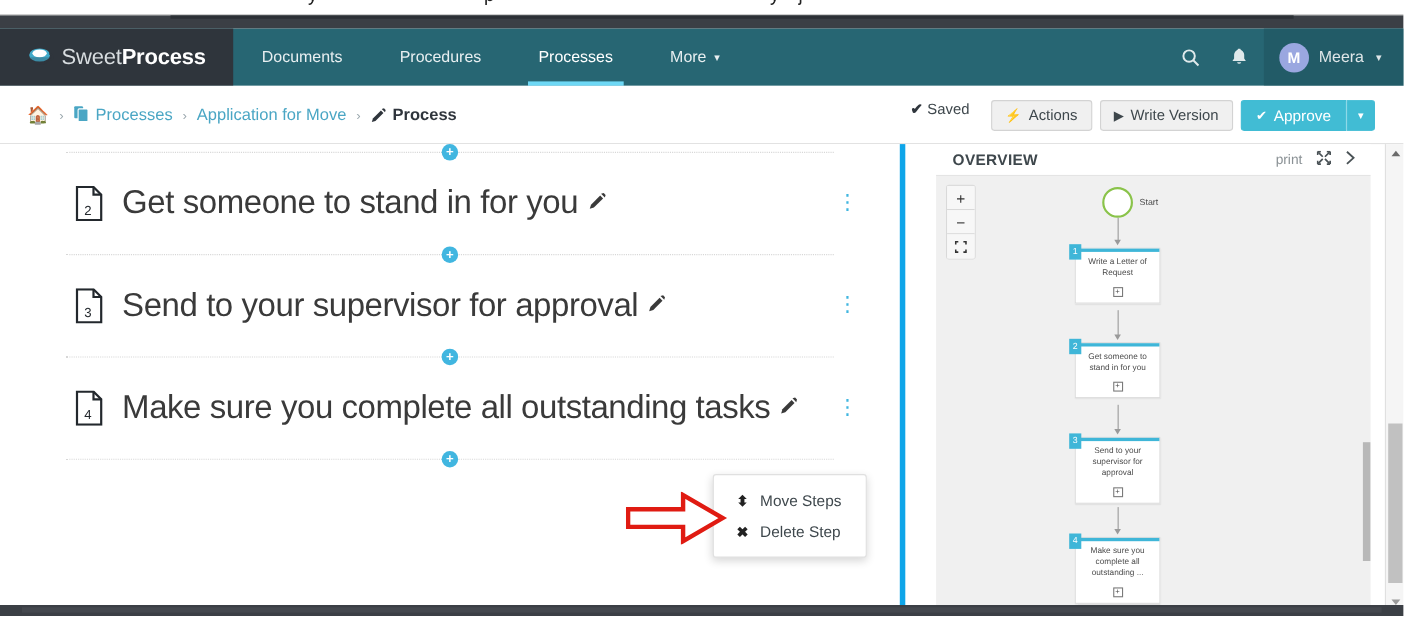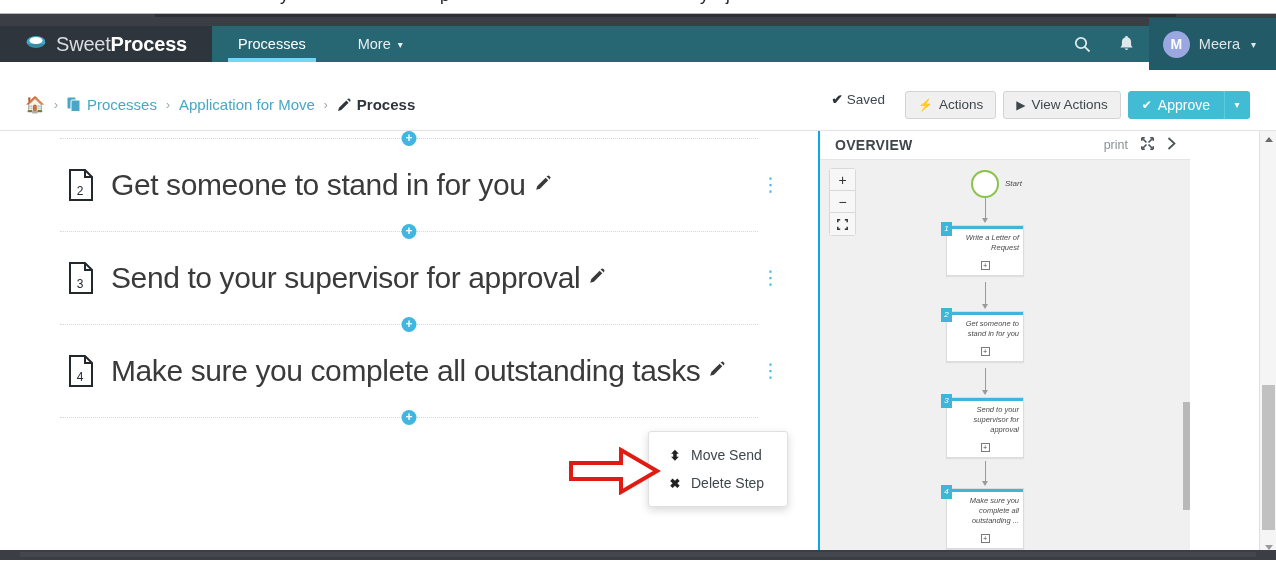--- a/index.html
+++ b/index.html
@@ -16,21 +16,21 @@
   .top-cut { position:absolute; left:0; top:0; width:1276px; height:13px; background:#fff; overflow:hidden; }
   .top-cut .frag { position:absolute; font-size:17px; color:#222; font-family:"Liberation Sans",sans-serif; top:-14px; }
 
   .top-rule { position:absolute; left:0; top:13px; width:1276px; height:1px; background:#b9b9b9; }
 
   
   .frame-bar { position:absolute; left:0; top:14px; width:1276px; height:12px; background:#3b3f45; }
   .frame-bar-inner { position:absolute; left:155px; top:0; right:100px; height:3px; background:#2c3035; }
 
   
-  .navbar { position:absolute; left:0; top:26px; width:1276px; height:36px; background:#276673; display:flex; align-items:stretch; }
+  .navbar { position:absolute; left:0; top:26px; width:1276px; height:52px; background:#276673; display:flex; align-items:stretch; }
   .brand { width:212px; background:#2f353c; display:flex; align-items:center; padding-left:25px; }
   .brand-logo { width:24px; height:19px; position:relative; margin-right:7px; }
   .brand-text { font-size:20px; color:#ffffff; letter-spacing:-0.2px; white-space:nowrap; }
   .brand-text .light { color:#d8dde0; font-weight:400; }
   .brand-text .bold { color:#ffffff; font-weight:700; }
 
   .nav-links { display:flex; align-items:stretch; }
   .nav-item { position:relative; display:flex; align-items:center; padding:0 26px; color:#e8eff1; font-size:14.5px; cursor:pointer; white-space:nowrap; }
   .nav-item.active { color:#ffffff; }
   .nav-item.active::after { content:""; position:absolute; left:16px; right:16px; bottom:0; height:4px; background:#6ed8f5; }
@@ -77,37 +77,37 @@
 
   
   .dropdown { position:absolute; left:648px; top:431px; width:140px; background:#ffffff; border:1px solid #e0e0e0; border-radius:3px; box-shadow:0 3px 8px rgba(0,0,0,0.16); padding:9px 0; z-index:40; }
   .dd-item { display:flex; align-items:center; padding:6px 12px 6px 18px; font-size:14px; color:#3e474c; cursor:pointer; white-space:nowrap; }
   .dd-item .dd-ic { width:16px; margin-right:8px; font-size:13px; color:#222; text-align:center; font-weight:700; }
 
   
   .red-arrow { position:absolute; left:569px; top:447px; width:92px; height:48px; z-index:45; }
 
   
-  .overview { position:absolute; left:818px; top:131px; width:372px; height:425px; background:#ffffff; border-left:2px solid #0ea5e9; }
+  .overview { position:absolute; left:818px; top:131px; width:428px; height:425px; background:#ffffff; border-left:5px solid #0ea5e9;padding-left:28px; }
   .ov-head { height:29px; display:flex; align-items:center; padding:0 14px 0 15px; border-bottom:1px solid #e4e4e4; }
   .ov-title { font-size:14px; color:#3e474c; font-weight:700; letter-spacing:0.3px; }
   .ov-actions { margin-left:auto; display:flex; align-items:center; gap:13px; }
   .ov-print { font-size:12.5px; color:#8a9195; cursor:pointer; }
   .ov-ic { font-size:12.5px; color:#4a5256; cursor:pointer; }
 
   .ov-canvas { position:relative; height:395px; background:#f0f0f0; overflow:hidden; }
   .zoom-ctrls { position:absolute; left:9px; top:8px; width:27px; border:1px solid #d9d9d9; border-radius:3px; background:#f7f7f7; z-index:5; }
   .zoom-btn { height:22px; display:flex; align-items:center; justify-content:center; font-size:14px; color:#333; border-bottom:1px solid #d9d9d9; cursor:pointer; background:#f7f7f7; }
   .zoom-btn:last-child { border-bottom:none; font-size:11px; }
 
-  .flow { position:absolute; left:0; top:0; width:372px; height:395px;font-style:italic; }
+  .flow { position:absolute; left:0; top:0; width:372px; height:395px; }
   .node { position:absolute; width:78px; background:#fff; border:1px solid #dcdcdc; box-shadow:0 1px 1px rgba(0,0,0,0.07); }
   .node-bar { height:3px; background:#3fb6d8; }
   .node-badge { position:absolute; left:-6px; top:-4px; width:11px; height:14px; background:#3fb6d8; color:#fff; font-size:8px; line-height:14px; text-align:center; }
-  .node-label { font-size:7.5px; color:#4b4b4b; text-align:right; line-height:1.35; padding:4px 4px 1px; }
+  .node-label { font-size:7.5px; color:#4b4b4b; text-align:center; line-height:1.35; padding:4px 4px 1px; }
   .node-exp { text-align:center; padding-bottom:3px; }
   .node-exp span { display:inline-block; width:9px; height:9px; border:1px solid #7a7a7a; font-size:7px; line-height:7px; color:#444; }
   .circ { position:absolute; width:28px; height:28px; border-radius:50%; background:#fff; }
   .circ.start { border:2px solid #8ac34a; }
   .start-label { position:absolute; font-size:8px; color:#4b4b4b; }
   .conn { position:absolute; width:1px; background:#9a9a9a; }
   .arrowhd { position:absolute; width:0; height:0; border-left:3.5px solid transparent; border-right:3.5px solid transparent; border-top:5px solid #9a9a9a; }
 
   
   .ov-scroll { position:absolute; right:0; top:0; width:7px; height:395px; background:transparent; }
@@ -148,20 +148,26 @@
         <ellipse cx="11" cy="7" rx="9.5" ry="6" fill="#3fa9c9"></ellipse>
         <ellipse cx="11" cy="5.5" rx="6.5" ry="3.6" fill="#ffffff"></ellipse>
         <path d="M20 6 q4 1 2.5 4 q-1 2 -3.5 1.6" fill="none" stroke="#2f353c" stroke-width="1.6"></path>
         <path d="M2 9 q3 7 9.5 7 q6.5 0 9.5 -7" fill="#2f353c" opacity="0.25"></path>
       </svg>
     </span>
     <span class="brand-text"><span class="light">Sweet</span><span class="bold">Process</span></span>
   </div>
 
   <div class="nav-links">
+    <div class="nav-item">
+        <span>Documents</span>
+      </div>
+    <div class="nav-item">
+        <span>Procedures</span>
+      </div>
     <div class="nav-item active">
         <span>Processes</span>
       </div>
     <div class="nav-item">
       <span>More</span>
       <span style="margin-left:7px;font-size:10px;">▾</span>
     </div>
   </div>
 
   <div class="nav-spacer"></div>
@@ -214,21 +220,21 @@
   <div class="crumb-right">
     <div class="saved">
       <span class="ck">✔</span><span>Saved</span>
     </div>
     <div class="btn">
       <span class="gl">⚡</span>
         <span>Actions</span>
     </div>
     <div class="btn">
       <span class="gl">▶</span>
-        <span>View Actions</span>
+        <span>Write Version</span>
     </div>
     <div class="btn btn-approve">
       <span class="gl">✔</span>
         <span>Approve</span>
     </div>
     <div class="btn-approve-caret">
       <span>▾</span>
     </div>
   </div>
 </div>
@@ -313,21 +319,21 @@
 
   <div class="divider">
     <div class="line"></div>
     <div class="plus">+</div>
   </div>
 </div>
 
 <div class="dropdown">
   <div class="dd-item">
     <span class="dd-ic">⬍</span>
-    <span>Move Send</span>
+    <span>Move Steps</span>
   </div>
   <div class="dd-item">
     <span class="dd-ic">✖</span>
     <span>Delete Step</span>
   </div>
 </div>
 
 <div class="red-arrow">
   <svg width="92" height="48" viewBox="0 0 92 48">
     <path d="M2 16 h50 v-13 l36 21 l-36 21 v-13 h-50 z" fill="#ffffff" stroke="#e01b12" stroke-width="4" stroke-linejoin="miter"></path>

